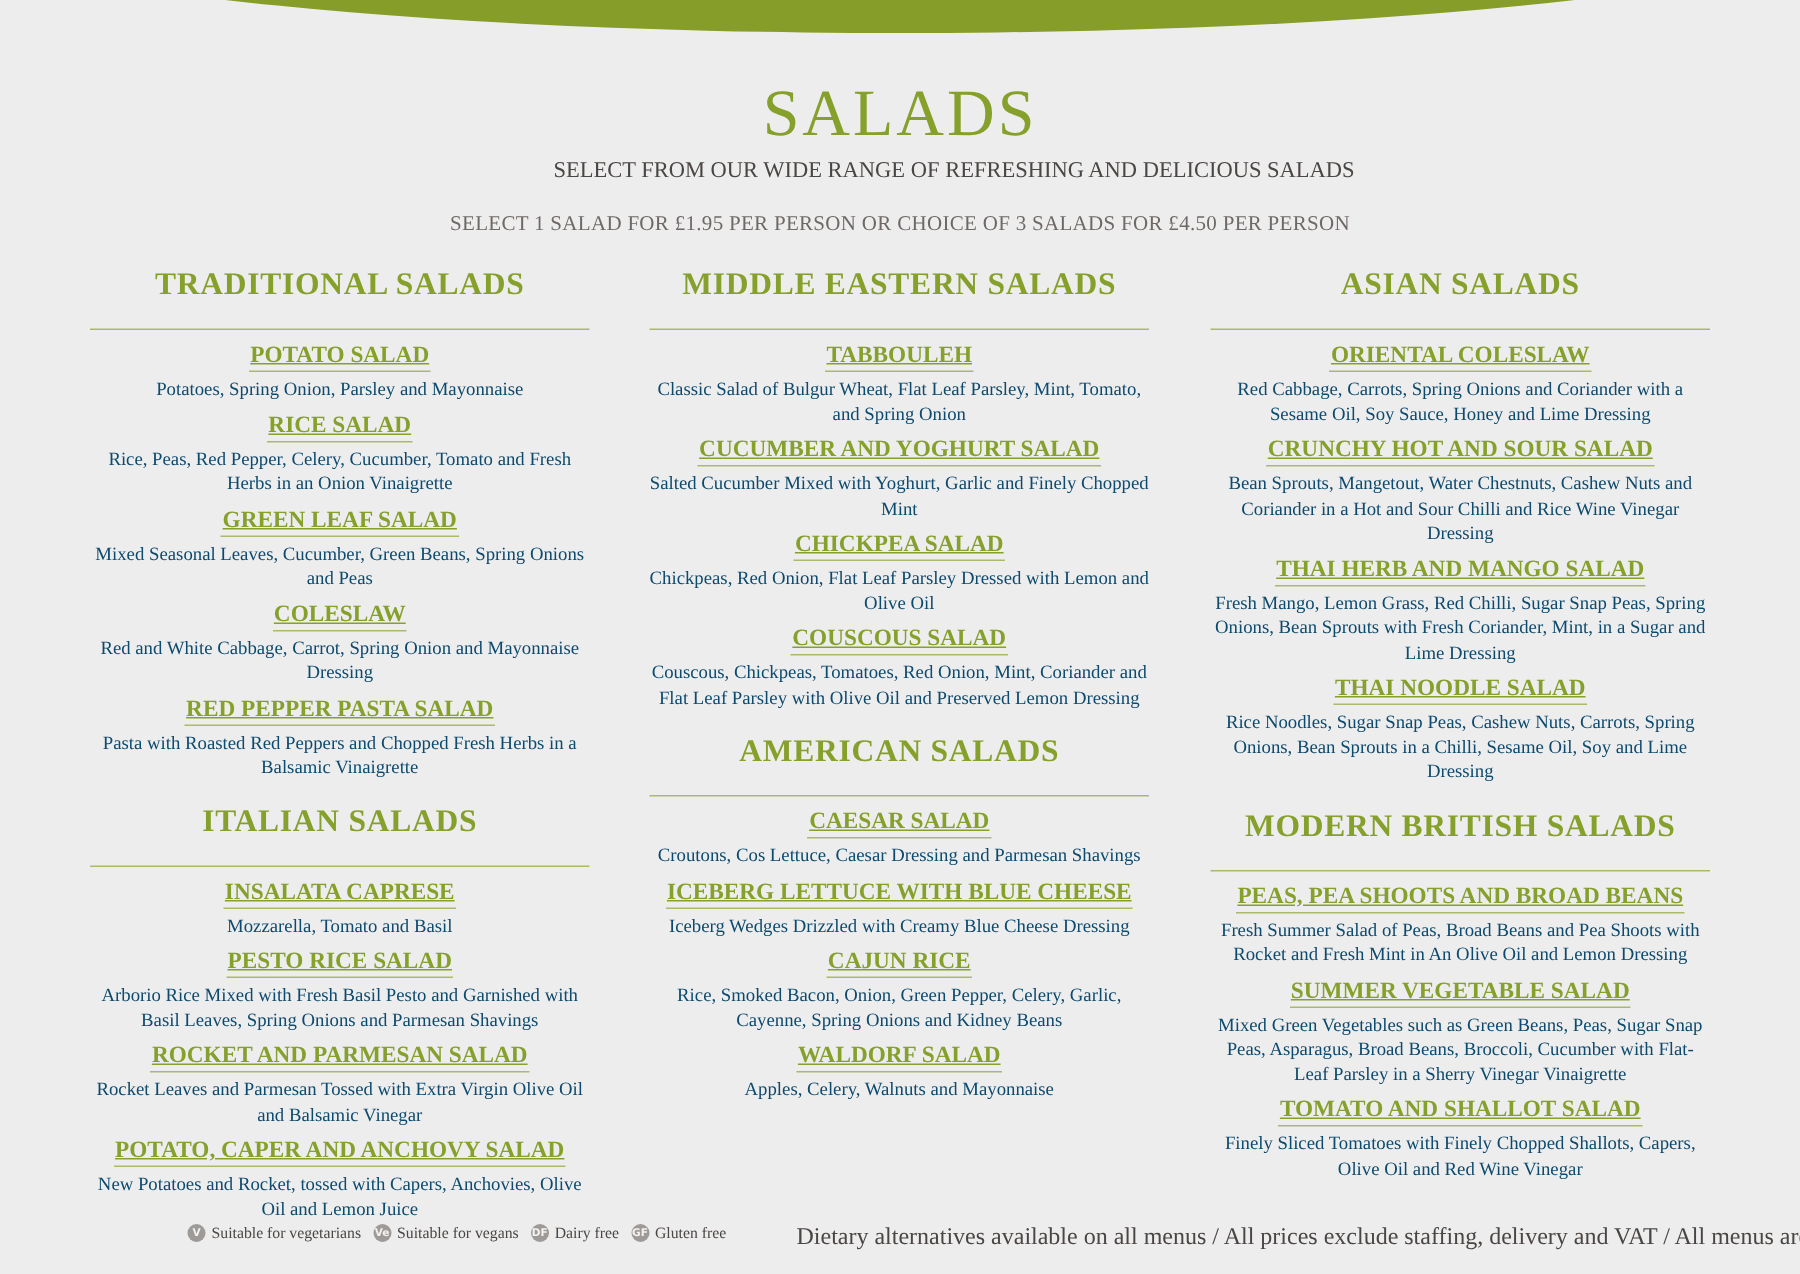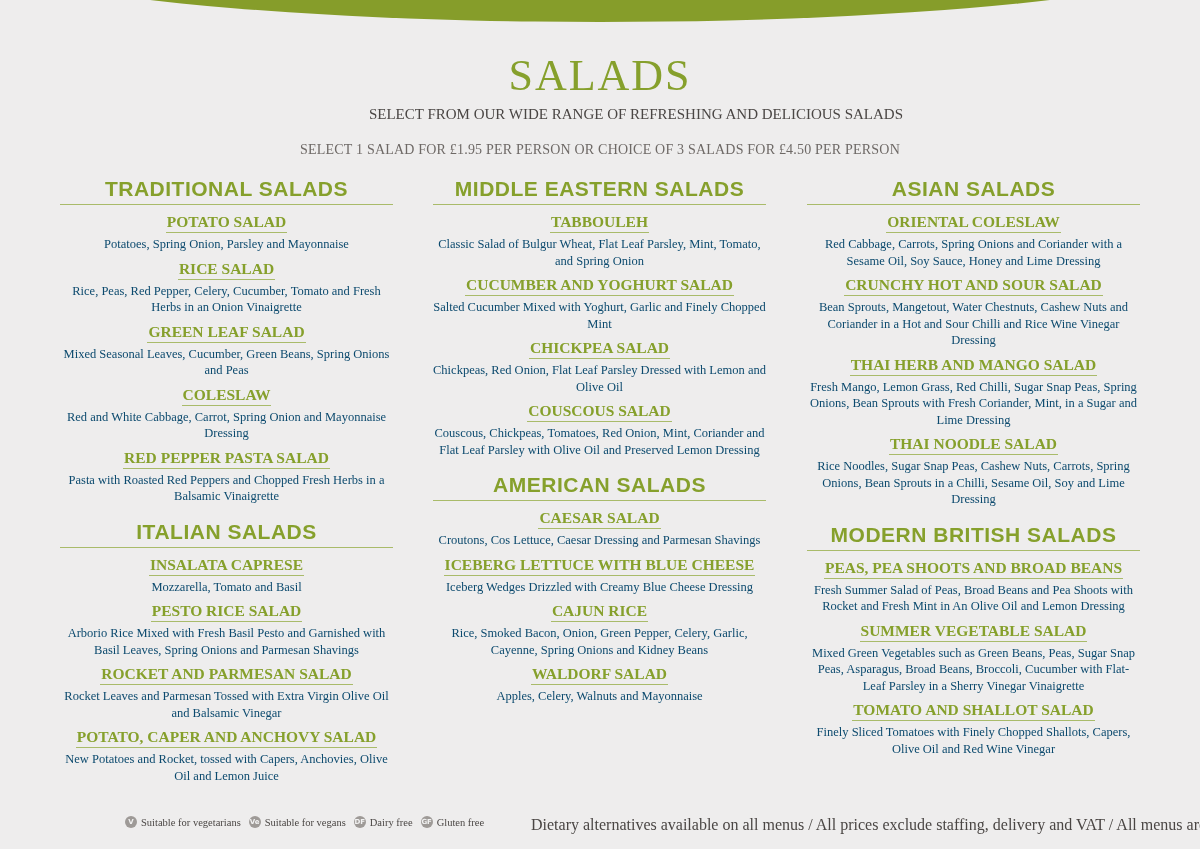--- a/index.html
+++ b/index.html
@@ -37,37 +37,38 @@
       font-size: 14px; color: #6e6966; letter-spacing: 0.2px;
     }
     .col {
       position: absolute; top: 176px; width: 333px;
       text-align: center;
     }
     .col.c1 { left: 60px; }
     .col.c2 { left: 433px; }
     .col.c3 { left: 807px; }
     .cat {
-      font-family: Liberation Sans, sans-serif;
+      font-family: Liberation Serif, serif;
       font-weight: bold; color: #86a02c;
       font-size: 21px; letter-spacing: 0.5px;
-      padding-bottom: 2px;
+      padding-bottom: 17px;
       border-bottom: 1.5px solid #a9bb6a;
       margin-bottom: 5px;
       line-height: 26px;
     }
     .cat.spaced { margin-top: 14px; }
     .item-name {
       display: inline-block;
       font-family: "Liberation Serif", serif;
       font-weight: bold; color: #86a02c;
       font-size: 15.5px; line-height: 19px;
       border-bottom: 1.5px solid #a9bb6a;
       padding: 0 1px 1px;
       margin-top: 2px;
+      text-decoration: underline;
     }
     .item-desc {
       font-family: Liberation Serif, serif;
       font-size: 12.5px; line-height: 16.5px;
       color: #0c4a6e;
       margin: 3px 0 4px;
     }
     .footer {
       position: absolute; top: 816px; left: 125px;
       font-family: "Liberation Serif", serif;

